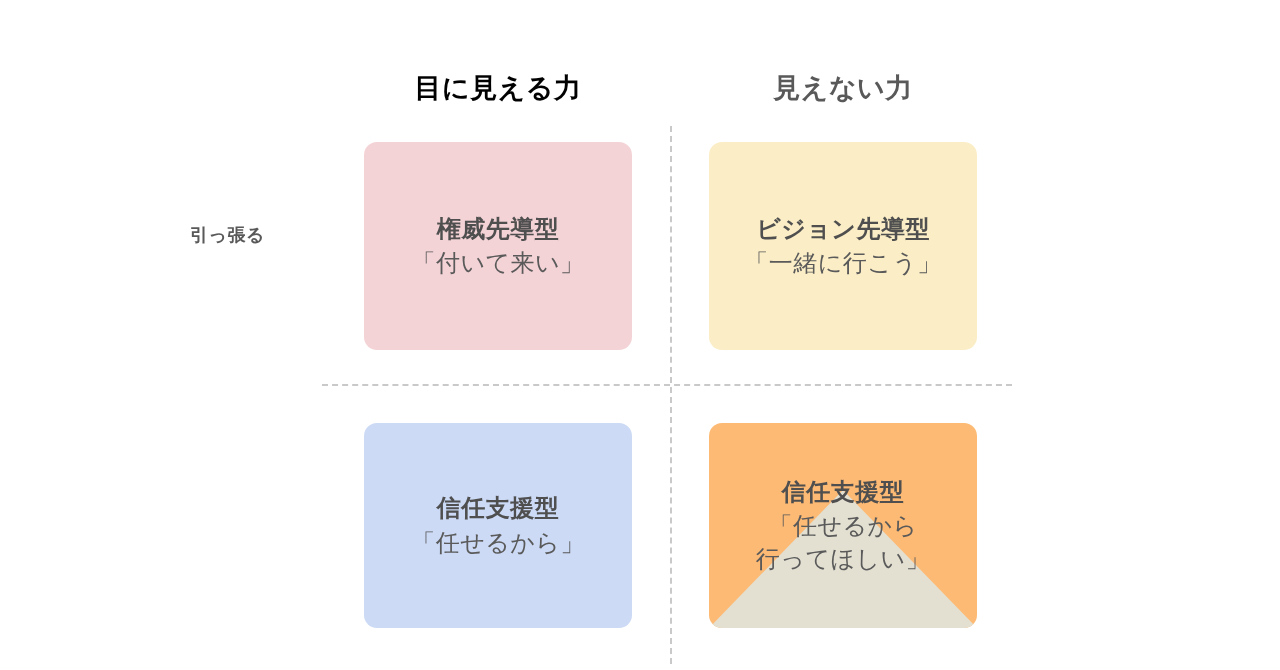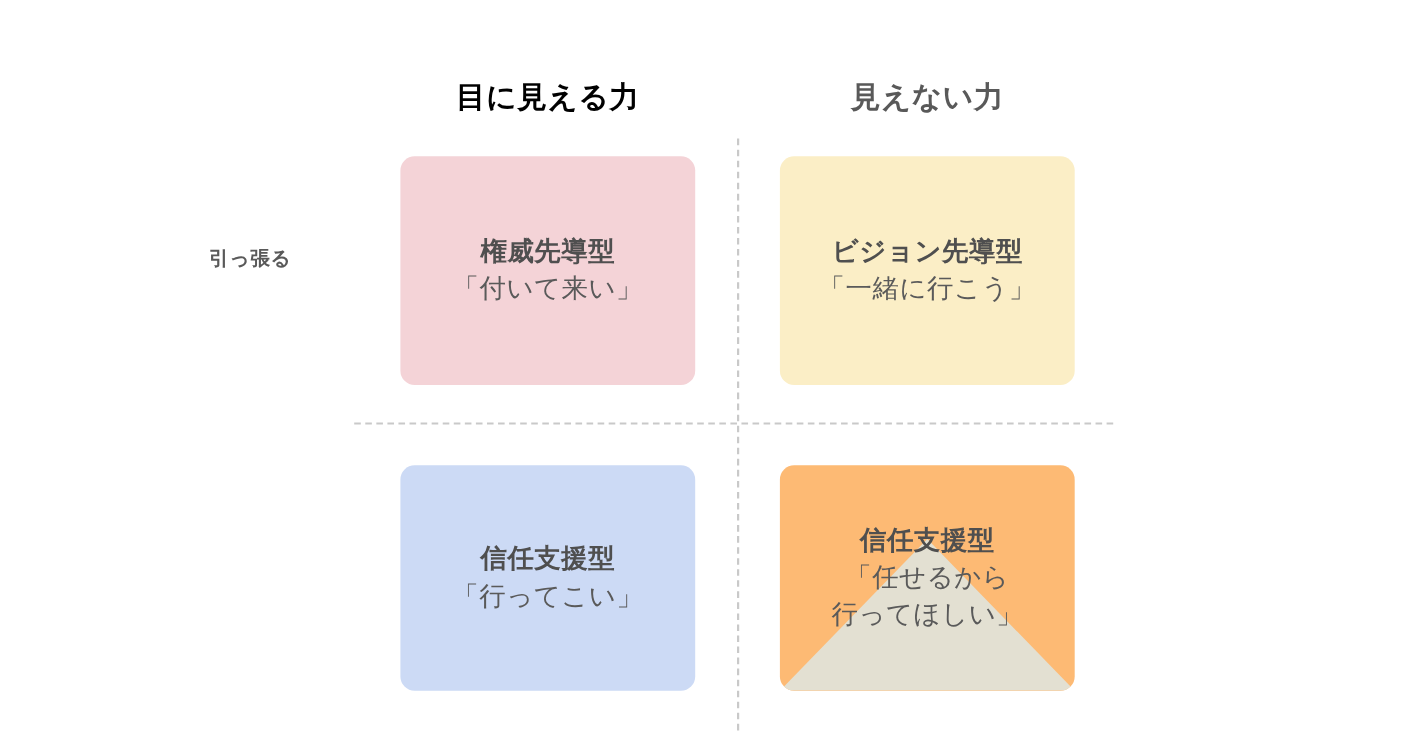--- a/index.html
+++ b/index.html
@@ -150,21 +150,21 @@
       <div class="card-quote" style="color: rgb(90, 90, 90);">
         <span class="quote-line">「一緒に行こう」</span>
       </div>
     </div>
   </div>
 
   <div class="card pos-bl" style="background: rgb(204, 218, 245);">
     <div class="card-inner">
       <div class="card-title" style="color: rgb(79, 79, 79);">信任支援型</div>
       <div class="card-quote" style="color: rgb(90, 90, 90);">
-        <span class="quote-line">「行ってこい」</span>
+        <span class="quote-line">「任せるから」</span>
       </div>
     </div>
   </div>
 
   <div class="card pos-br" style="background: #fdba74;">
     <svg class="tri-overlay" viewBox="0 0 268 138" preserveAspectRatio="none">
       <polygon points="134,0 268,138 0,138" fill="#e3e0d2"></polygon>
     </svg>
     <div class="card-inner">
       <div class="card-title" style="color: rgb(79, 79, 79);">信任支援型</div>

